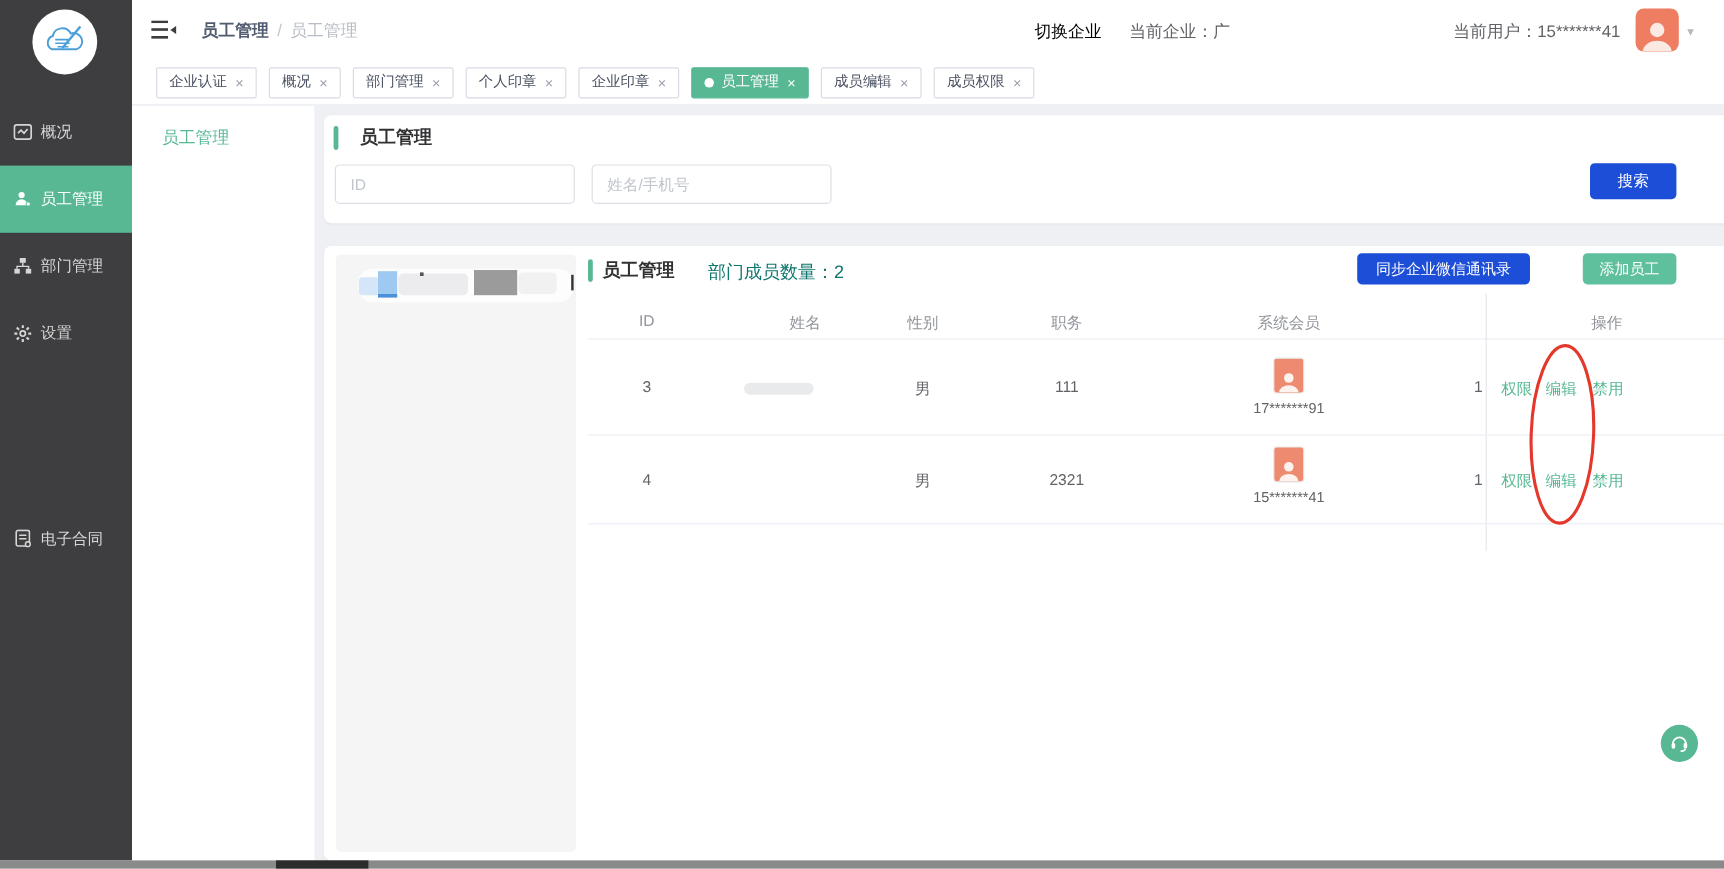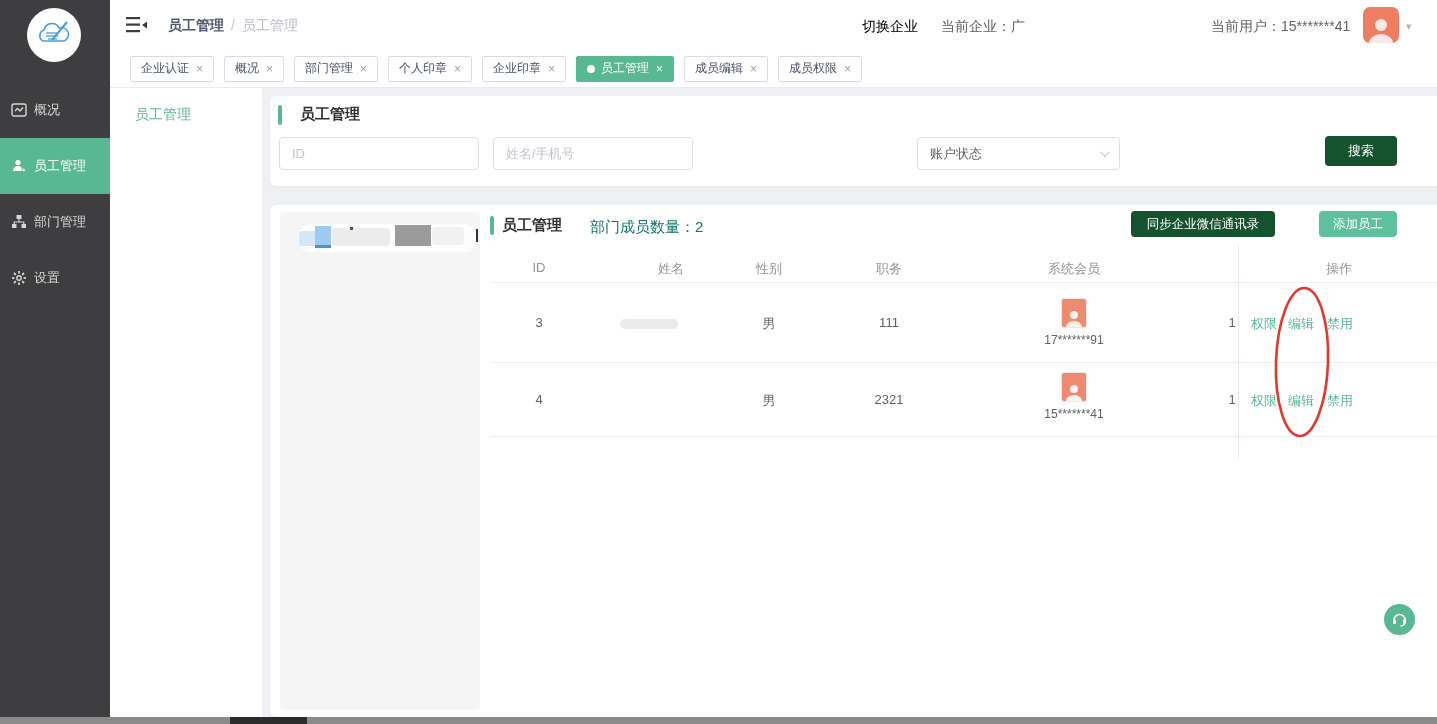--- a/index.html
+++ b/index.html
@@ -51,21 +51,21 @@
   .sec-title { font-size:15px; font-weight:bold; color:#303133; }
 
   .tin { position:absolute; top:41px; height:33px; border:1px solid #dcdfe6; border-radius:4px;
          font-size:13px; padding:0 12px; color:#606266; background:#fff; outline:none;
          font-family:"Liberation Sans", sans-serif; }
   .tin::placeholder { color:#c0c4cc; }
   .sel { position:absolute; top:41px; height:33px; border:1px solid #dcdfe6; border-radius:4px;
          background:#fff; display:flex; align-items:center; padding:0 12px; font-size:13px; color:#606266; cursor:pointer; }
   .sel .chev { margin-left:auto; width:7px; height:7px; border-right:1px solid #c0c4cc; border-bottom:1px solid #c0c4cc;
                transform:rotate(45deg) translateY(-2px); }
-  .btn { display:flex; align-items:center; justify-content:center; background:#14532d; color:#fff;
+  .btn { display:flex; align-items:center; justify-content:center; background:#1d4ed8; color:#fff;
          border:none; border-radius:4px; cursor:pointer; font-family:"Liberation Sans", sans-serif; }
 
   
   .treepanel { left:10px; top:7px; width:200px; height:498px; background:#f5f5f6; border-radius:4px; overflow:hidden; }
   .blob { position:absolute; }
 
   
   .th { position:absolute; transform:translateX(-50%); font-size:13px; color:#909399; white-space:nowrap; }
   .td { position:absolute; transform:translateX(-50%); font-size:13px; color:#606266; white-space:nowrap; }
   .hline { position:absolute; left:220px; right:0; height:1px; background:#ebeef5; }
@@ -135,20 +135,29 @@
         <line x1="3" y1="3" x2="4.8" y2="4.8"></line>
           <line x1="11.2" y1="11.2" x2="13" y2="13"></line>
         <line x1="13" y1="3" x2="11.2" y2="4.8"></line>
           <line x1="4.8" y1="11.2" x2="3" y2="13"></line>
       </g>
     </svg>
     <span class="lbl">设置</span>
   </div>
 
 
+  <div class="abs nav-item" style="top:421px;">
+    <svg width="16" height="16" viewBox="0 0 16 16">
+      <rect x="2.5" y="1" width="11" height="13" rx="1.5" fill="none" stroke="#d6d6d6" stroke-width="1.3"></rect>
+      <line x1="5" y1="5" x2="11" y2="5" stroke="#d6d6d6" stroke-width="1.2"></line>
+      <line x1="5" y1="8" x2="11" y2="8" stroke="#d6d6d6" stroke-width="1.2"></line>
+      <circle cx="12.2" cy="12.5" r="2" fill="#3e3e40" stroke="#d6d6d6" stroke-width="1.2"></circle>
+    </svg>
+    <span class="lbl">电子合同</span>
+  </div>
 </div>
 
 <div class="abs subsidebar">
   <div class="sub-item">员工管理</div>
 </div>
 
 <div class="abs header">
   <svg class="abs" style="left:16px; top:17px;" width="21" height="16" viewBox="0 0 21 16">
     <rect x="0" y="0" width="14" height="2.2" fill="#3d3d3d"></rect>
     <rect x="0" y="6.5" width="14" height="2.2" fill="#3d3d3d"></rect>
@@ -208,24 +217,20 @@
     </span>
 </div>
 
 <div class="abs card card1">
   <div class="abs gbar" style="left:8px; top:9px;"></div>
   <div class="abs sec-title" style="left:30px; top:9px;">员工管理</div>
 
   <input class="tin" style="left: 9px; width: 200px;" placeholder="ID">
   <input class="tin" style="left: 223px; width: 200px;" placeholder="姓名/手机号">
 
-  <div class="sel" style="left:647px; width:203px;">
-    <span>账户状态</span>
-    <span class="chev"></span>
-  </div>
 
   <button class="abs btn" style="left:1055px; top:40px; width:72px; height:30px; font-size:13px;">搜索</button>
 </div>
 
 <div class="abs card card2">
 
   <div class="abs treepanel">
     <div class="blob" style="left:18px; top:12px; width:180px; height:28px; background:#fdfdfd; border-radius:13px;"></div>
     <div class="blob" style="left:19px; top:19px; width:17px; height:15px; background:#d4e6f8; border-radius:3px;"></div>
     <div class="blob" style="left:35px; top:14px; width:16px; height:19px; background:#9ec9f0;"></div>

